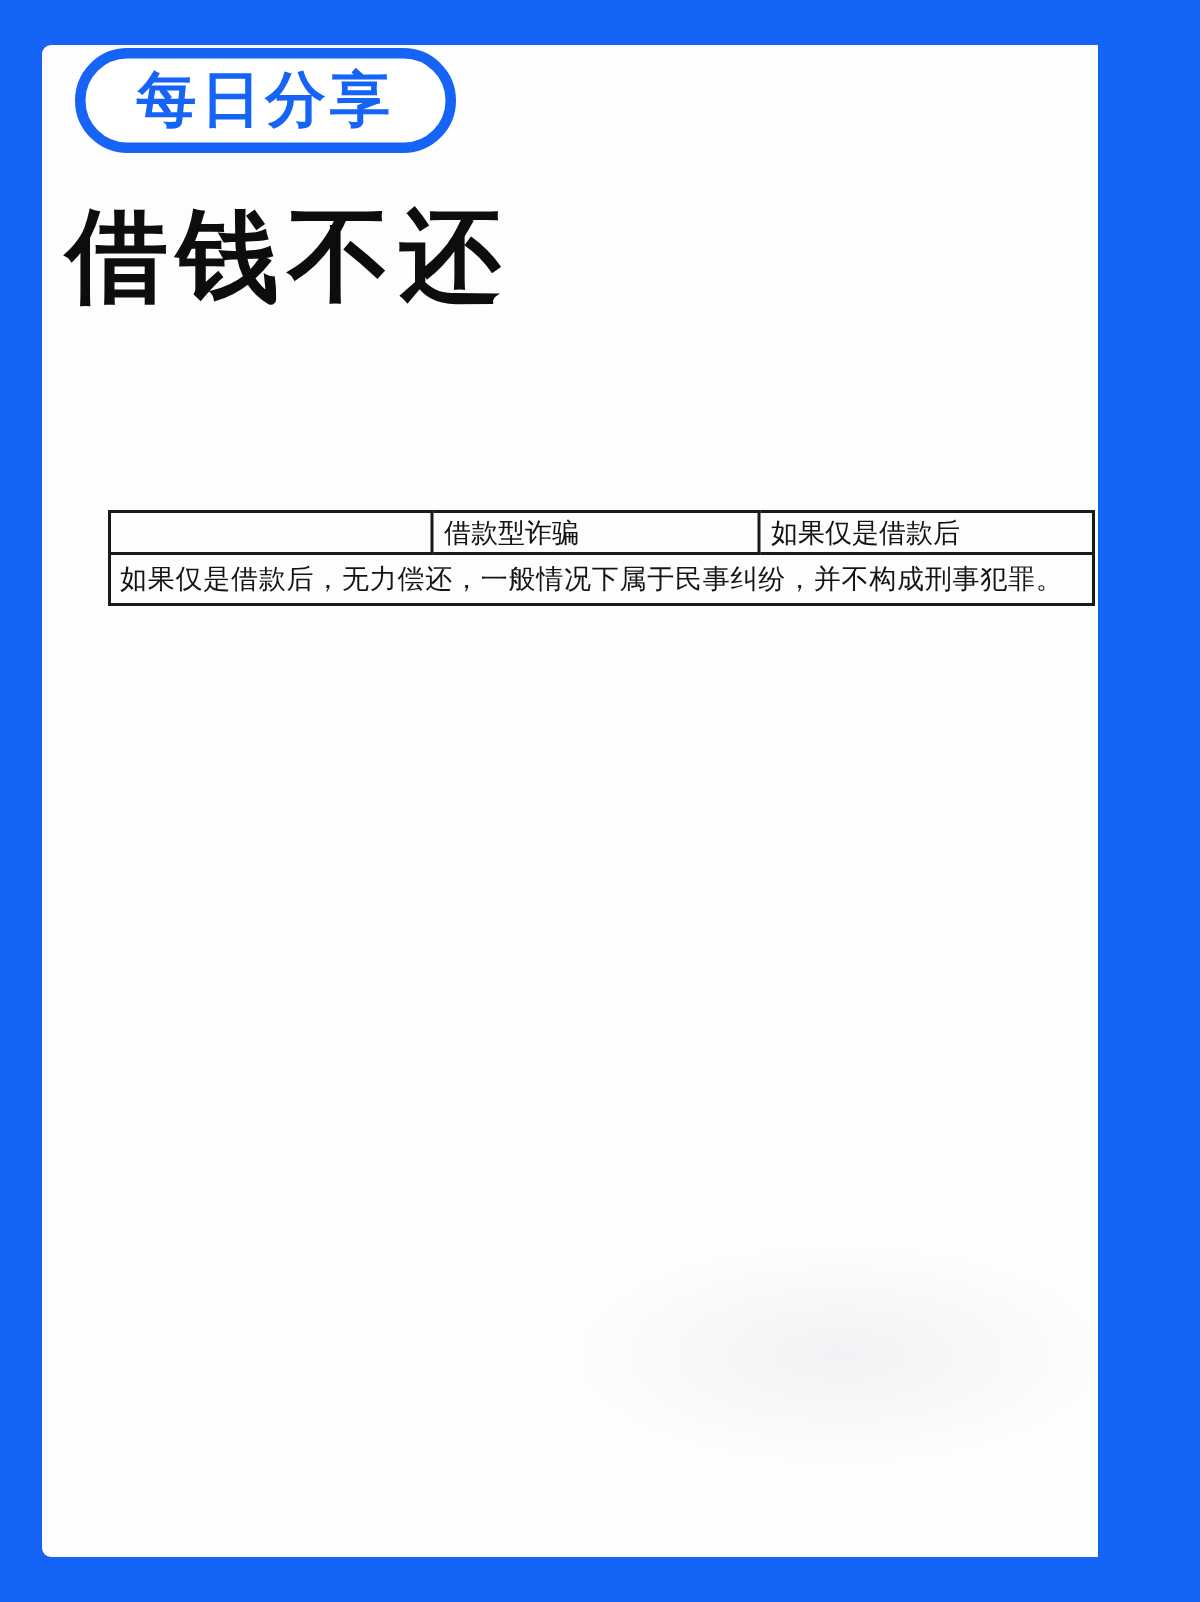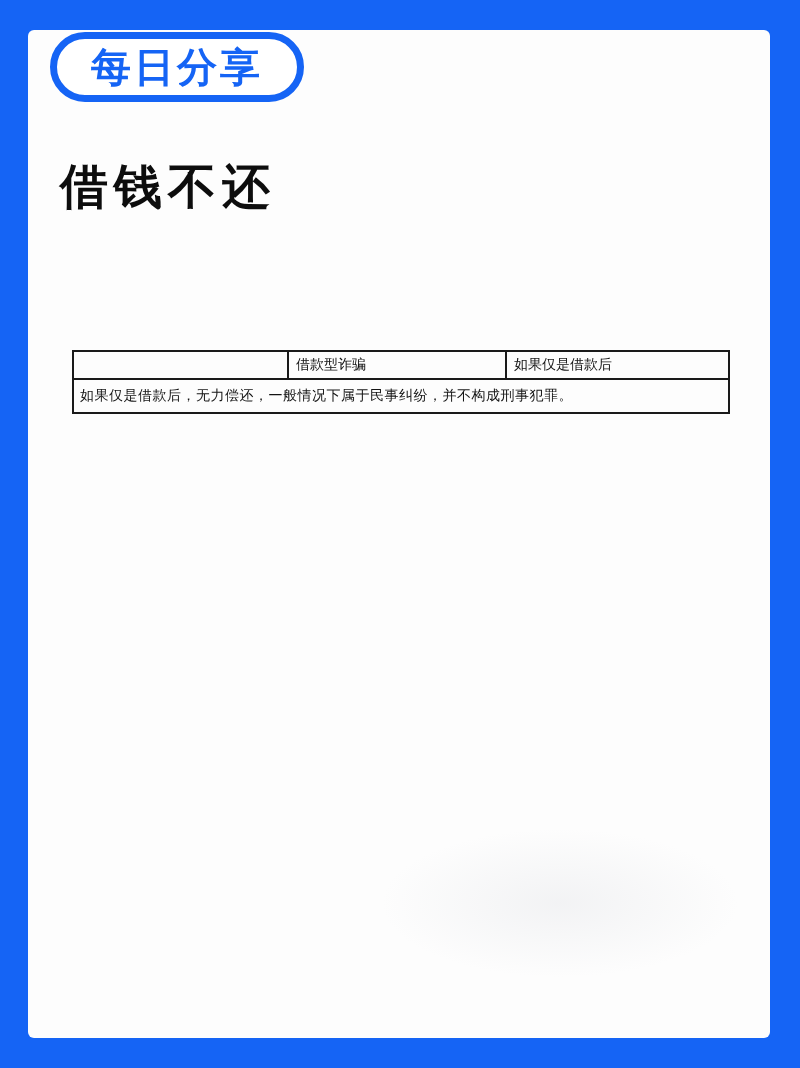--- a/index.html
+++ b/index.html
@@ -3,21 +3,21 @@
 <meta charset="utf-8">
 <style>
   html, body {
     margin: 0;
     padding: 0;
     background: #1564f5;
     font-family: "Liberation Sans", sans-serif;
   }
   .page {
     position: relative;
-    width: 800px;
+    width: 732px;
     height: 1068px;
     background: #1564f5;
     overflow: hidden;
   }
   .panel {
     position: absolute;
     left: 28px;
     top: 30px;
     width: 742px;
     height: 1008px;
@@ -50,39 +50,39 @@
     color: #1564f5;
     font-size: 40px;
     font-weight: 900;
     letter-spacing: 3px;
     line-height: 1;
   }
   .title {
     position: absolute;
     left: 16px;
     top: 102px;
-    margin: 16px;
+    margin: 0;
     color: #0d0d0d;
-    font-size: 48px;
+    font-size: 68px;
     font-weight: 900;
     letter-spacing: 6px;
     line-height: 78px;
     white-space: nowrap;
   }
   .title span { display: block; }
   .cmp-table {
     position: absolute;
     left: 44px;
-    top: 320px;
+    top: 310px;
     border-collapse: collapse;
     table-layout: fixed;
     width: 656px;
     color: #141414;
     font-family: "Liberation Serif", serif;
-    font-size: 14px;
+    font-size: 18px;
     line-height: 22px;
   }
   .cmp-table col.c1 { width: 215px; }
   .cmp-table col.c2 { width: 218px; }
   .cmp-table col.c3 { width: 223px; }
   .cmp-table th, .cmp-table td {
     border: 2px solid #1a1a1a;
     font-weight: normal;
     vertical-align: top;
     text-align: left;

